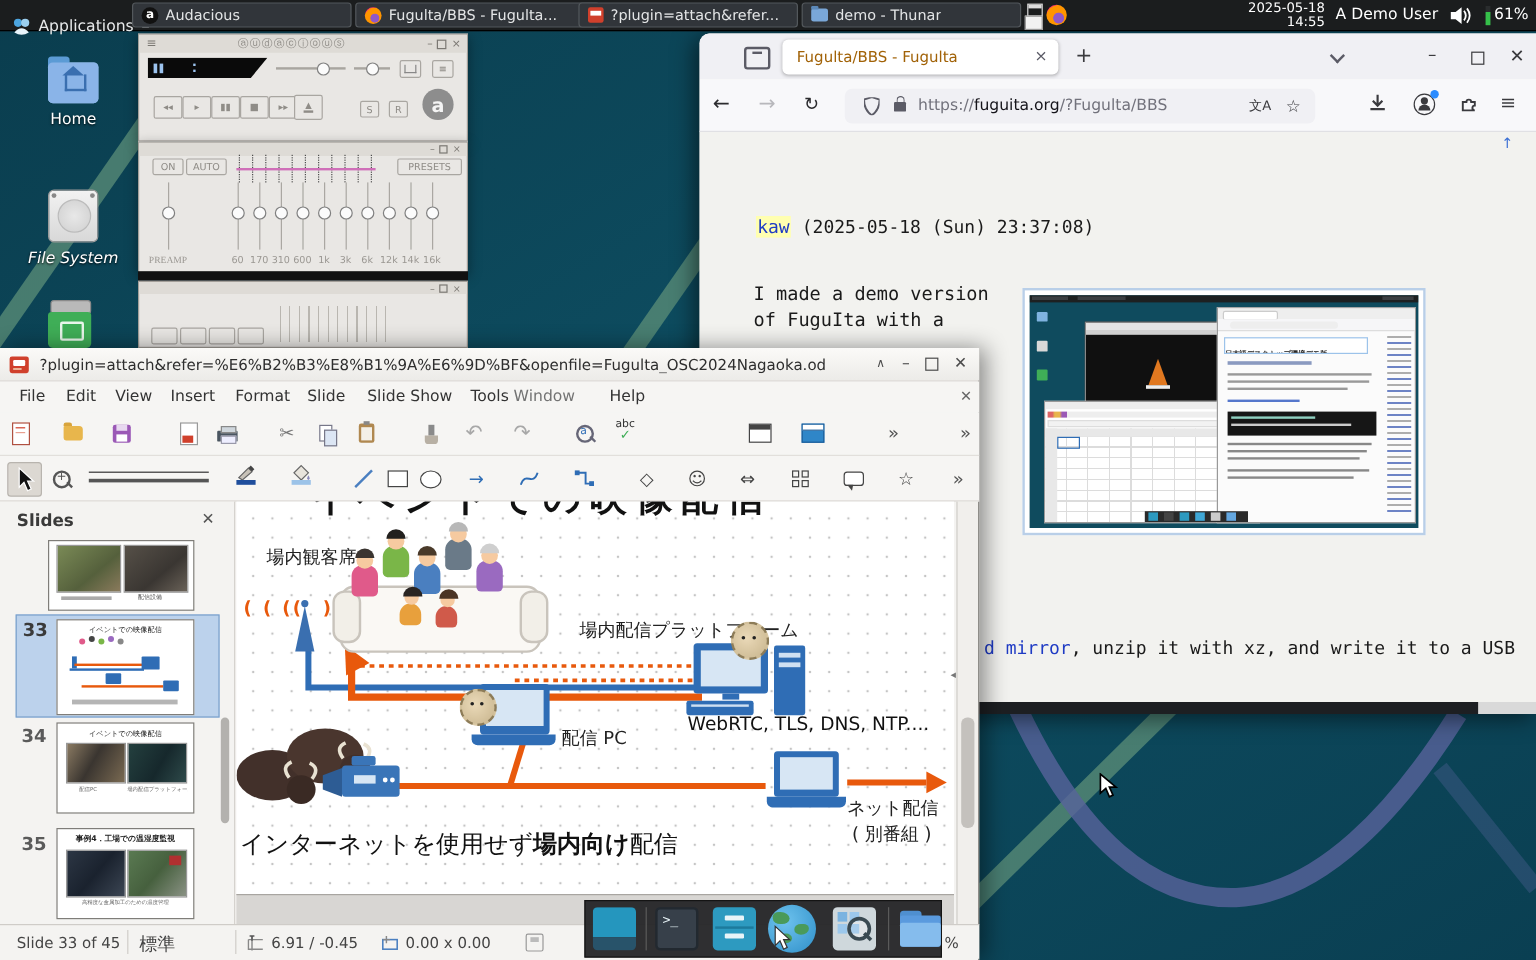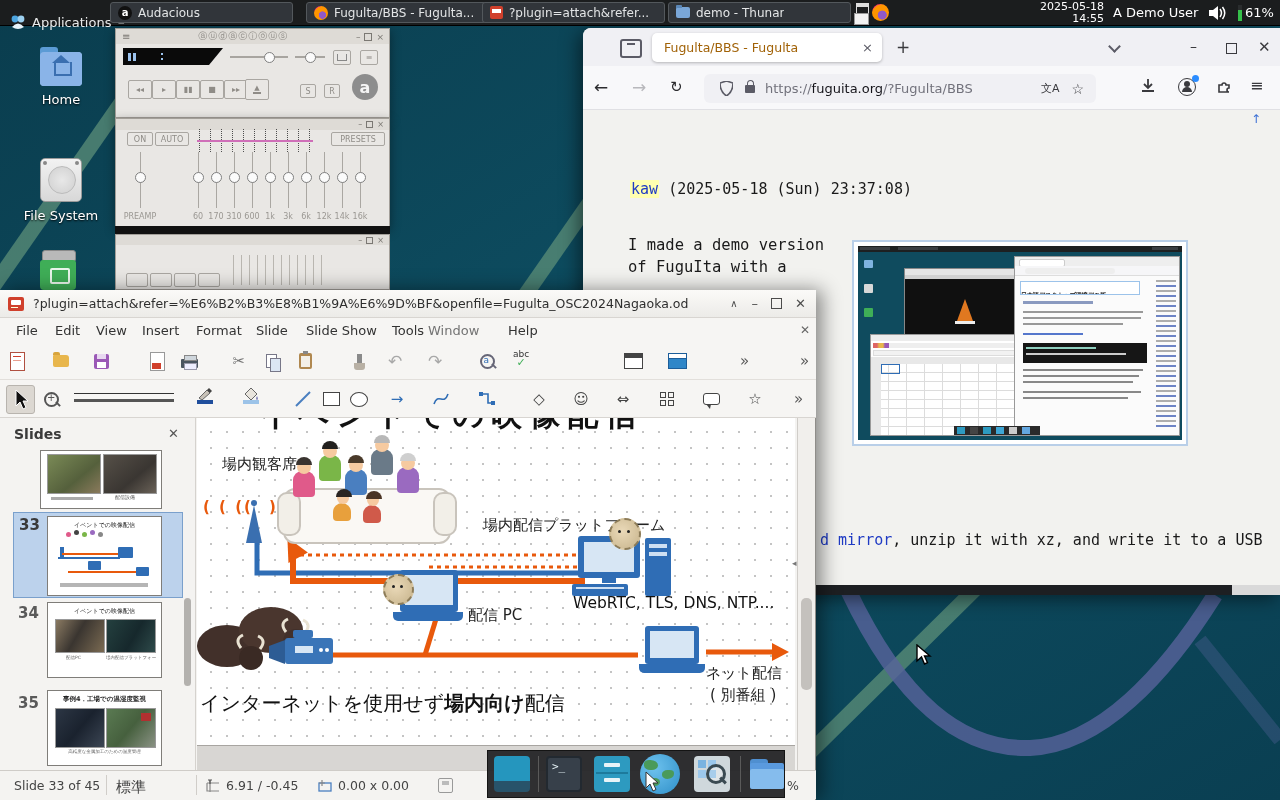--- a/index.html
+++ b/index.html
@@ -61,21 +61,21 @@
         <div style="position:absolute;left:12px;top:3px;width:0;height:0;border-left:9px solid transparent;border-right:9px solid transparent;border-bottom:8px solid #3a6fb0;"></div>
       </div>
       <div class="t" style="margin-top:6px;font-size:13px;color:#fff;text-shadow:0 1px 2px #000;">Home</div>
     </div>
     <div class="abs" style="left:18px;top:158px;width:86px;text-align:center;">
       <div style="margin:0 auto;width:40px;height:42px;background:linear-gradient(#f2f2f2,#d8d8d8);border-radius:5px;border:1px solid #9a9a9a;position:relative;">
         <div style="position:absolute;left:7px;top:7px;width:26px;height:26px;border-radius:50%;background:radial-gradient(circle at 50% 50%, #e8e8e8, #cfcfcf);border:1px solid #bbb;"></div>
         <div style="position:absolute;left:2px;top:2px;width:4px;height:4px;border-radius:50%;background:#888;"></div>
         <div style="position:absolute;right:2px;top:2px;width:4px;height:4px;border-radius:50%;background:#888;"></div>
       </div>
-      <div class="t" style="margin-top:6px;font-size:13px;color:#fff;text-shadow:0 1px 2px #000;">File System</div>
+      <div class="t" style="margin-top:6px;font-size:13px;color:#fff;text-shadow:0 1px 2px #000;font-style:italic;">File System</div>
     </div>
     <div class="abs" style="left:40px;top:250px;width:40px;">
       <div style="width:36px;height:40px;position:relative;">
         <div style="position:absolute;left:2px;top:0;width:32px;height:10px;background:#b9b9b9;border-radius:3px;border:1px solid #8a8a8a;"></div>
         <div style="position:absolute;left:0;top:10px;width:36px;height:30px;background:#3fae57;border-radius:3px 3px 4px 4px;"></div>
         <div style="position:absolute;left:10px;top:18px;width:16px;height:12px;border:2px solid #e8f5ea;border-radius:2px;"></div>
       </div>
     </div>
   </div>
 
@@ -160,21 +160,21 @@
     <div class="abs" style="left:288px;top:152px;width:1px;height:56px;background:#aaa7a2;"></div>
       <div class="knob" style="left:283px;top:172px;"></div>
     <div class="abs" style="left:306px;top:152px;width:1px;height:56px;background:#aaa7a2;"></div>
       <div class="knob" style="left:301px;top:172px;"></div>
     <div class="abs" style="left:324px;top:152px;width:1px;height:56px;background:#aaa7a2;"></div>
       <div class="knob" style="left:319px;top:172px;"></div>
     <div class="abs" style="left:342px;top:152px;width:1px;height:56px;background:#aaa7a2;"></div>
       <div class="knob" style="left:337px;top:172px;"></div>
     <div class="abs" style="left:360px;top:152px;width:1px;height:56px;background:#aaa7a2;"></div>
       <div class="knob" style="left:355px;top:172px;"></div>
-    <div class="eqlabel" style="left:140px;">PREAMP</div>
+    <div class="eqlabel" style="left:140px;font-family:Liberation Serif, serif;">PREAMP</div>
     <div class="eqlabel" style="left:198px;">60</div>
     <div class="eqlabel" style="left:216px;">170</div>
     <div class="eqlabel" style="left:234px;">310</div>
     <div class="eqlabel" style="left:252px;">600</div>
     <div class="eqlabel" style="left:270px;">1k</div>
     <div class="eqlabel" style="left:288px;">3k</div>
     <div class="eqlabel" style="left:306px;">6k</div>
     <div class="eqlabel" style="left:324px;">12k</div>
     <div class="eqlabel" style="left:342px;">14k</div>
     <div class="eqlabel" style="left:360px;">16k</div>
@@ -781,21 +781,21 @@
           <circle cx="11" cy="5" r="3.4" fill="#9cd0f0"></circle>
           <path d="M2 13 q6 -7 12 0 q-6 4 -12 0" fill="#e8f4fb"></path>
         </svg>
       <span class="t" style="font-size:13px;color:#e8eaeb;">Applications</span>
       <span style="font-size:9px;color:#8a8d8f;">≡</span>
     </div>
     <div class="task" style="left:110px;width:183px;">
       <div style="width:14px;height:14px;border-radius:50%;background:#111;color:#fff;font-size:10px;font-weight:bold;text-align:center;line-height:14px;flex:none;">a</div>
       <span>Audacious</span>
     </div>
-    <div class="task" style="left:306px;width:204px;">
+    <div class="task" style="left:296px;width:204px;">
       <div style="width:14px;height:14px;border-radius:50%;background:radial-gradient(circle at 60% 65%, #9059c8 0 28%, #ff9500 32% 70%, #ff3b63 72%);flex:none;"></div>
       <span>Fugulta/BBS - Fugulta...</span>
     </div>
     <div class="task" style="left:482px;width:183px;">
       <div style="width:13px;height:13px;border-radius:2px;background:#d0402c;position:relative;flex:none;">
           <div style="position:absolute;left:2px;top:3px;width:9px;height:4px;background:#fff;"></div>
         </div>
       <span>?plugin=attach&amp;refer...</span>
     </div>
     <div class="task" style="left:668px;width:183px;">

